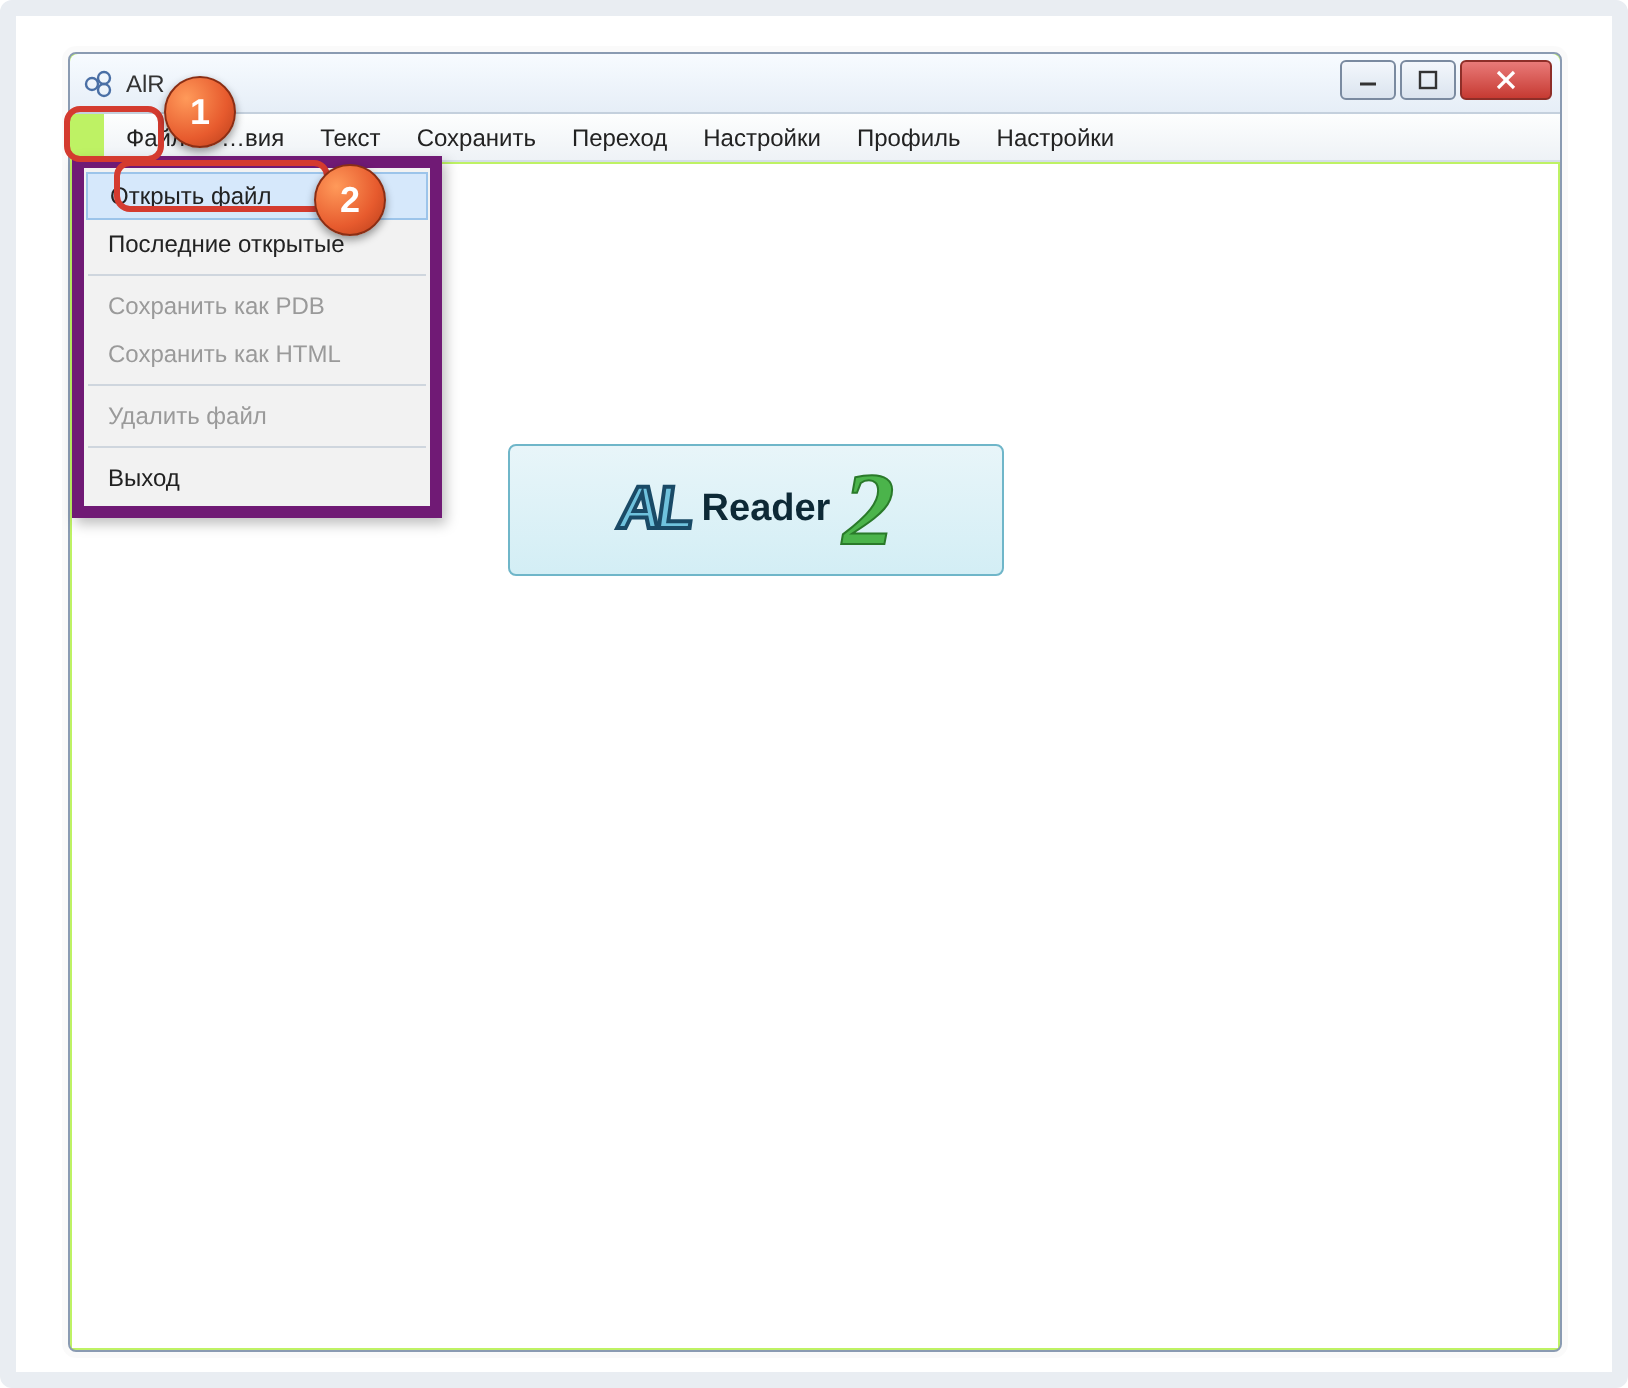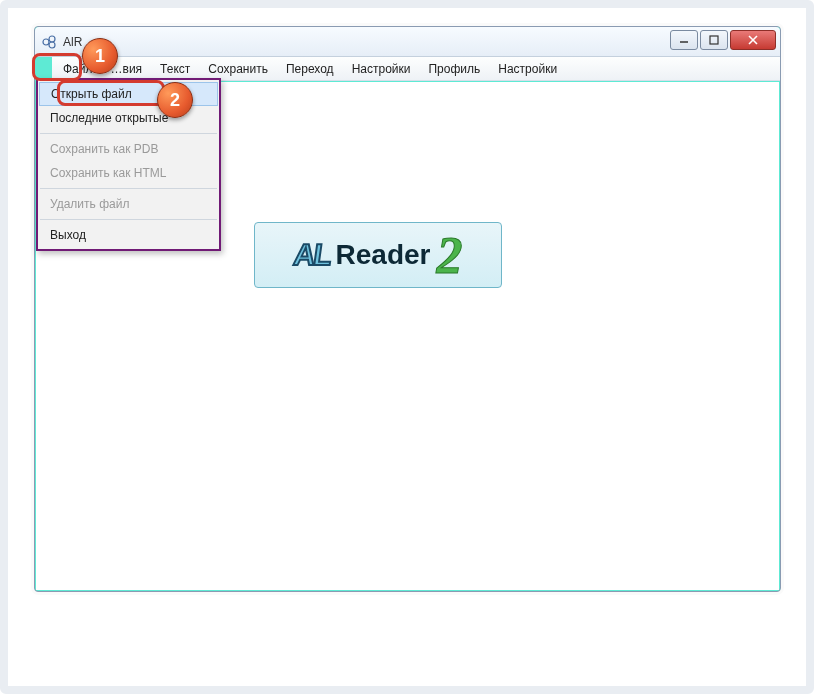--- a/index.html
+++ b/index.html
@@ -1,22 +1,22 @@
 <!DOCTYPE html>
 <html><head>
 <meta charset="utf-8">
 <style>
 * { margin: 0; padding: 0; box-sizing: border-box; font-family: "Segoe UI", Tahoma, sans-serif; }
 body { background: #fff; width: 814px; height: 694px; overflow: hidden; position: relative; }
 
 .outer-frame { position: absolute; inset: 0; border: 8px solid #e9edf2; border-radius: 6px; }
 
 .window {
-  position: absolute; left: 34px; top: 26px; width: 747px; height: 566px;
-  background: #5eead4; border: 1px solid #8a9bb2; border-radius: 4px;
+  position: absolute; left: 34px; top: 26px; width: 747px; height: 650px;
+  background: #bef264; border: 1px solid #8a9bb2; border-radius: 4px;
   box-shadow: 0 0 0 3px rgba(0,0,0,0.02);
 }
 
 
 .titlebar {
   height: 30px; background: linear-gradient(#f7fbff, #e6eef7);
   border-bottom: 1px solid #c4d0dd; border-radius: 4px 4px 0 0;
   display: flex; align-items: center; padding: 0 6px; position: relative;
 }
 .app-icon { width: 16px; height: 16px; margin-right: 6px; color: #4a6fa5; }
@@ -34,42 +34,42 @@
 .menubar {
   height: 24px; background: linear-gradient(#fdfefe,#eef2f6);
   border-bottom: 1px solid #d6dee8; display: flex; align-items: stretch;
   padding: 0 2px; font-size: 12px; color: #222; margin-left: 17px;
 }
 .menu-item { padding: 4px 9px; display: flex; align-items: center; white-space: nowrap; }
 
 
 .dropdown {
   position: absolute; left: 36px; top: 78px; width: 185px;
-  background: #f2f2f2; border: 2px solid #701a75; box-shadow: 2px 3px 6px rgba(0,0,0,0.25);
+  background: #f2f2f2; border: 6px solid #701a75; box-shadow: 2px 3px 6px rgba(0,0,0,0.25);
   font-size: 12px; padding: 2px 0;
 }
 .dd-item { padding: 5px 12px; color: #222; }
 .dd-item.highlight { background: #d6e8fb; border: 1px solid #9cc4ea; margin: 0 1px; padding: 4px 11px; }
 .dd-item.disabled { color: #9a9a9a; }
 .dd-sep { height: 1px; background: #cfd6de; margin: 3px 2px; }
 
 
 .content { position: absolute; left: 1px; right: 1px; top: 55px; bottom: 1px; background: #fff; }
 .logo-box {
   position: absolute; left: 218px; top: 140px; width: 248px; height: 66px;
   background: linear-gradient(#e8f5f9,#d3eef5);
   border: 1px solid #6fb6c9; border-radius: 4px;
   display: flex; align-items: center; justify-content: center; gap: 6px;
 }
 .logo-al {
   font-family: "Arial Black", sans-serif; font-weight: 900; font-size: 30px;
   color: #6fc2dd; -webkit-text-stroke: 2px #1a4a66; letter-spacing: -2px;
   transform: skewX(-8deg);
 }
-.logo-reader { font-size: 28px; font-weight: bold; color: #0d2936; }
+.logo-reader { font-size: 19px; font-weight: bold; color: #0d2936; }
 .logo-two {
   font-family: "Brush Script MT", cursive; font-size: 52px; font-weight: bold;
   color: #4bb44b; -webkit-text-stroke: 1px #2a7a2a; font-style: italic;
 }
 
 
 .callout-ring {
   position: absolute; border: 3px solid #d43b2f; border-radius: 8px; pointer-events: none;
 }
 .ring1 { left: 32px; top: 53px; width: 50px; height: 28px; }

